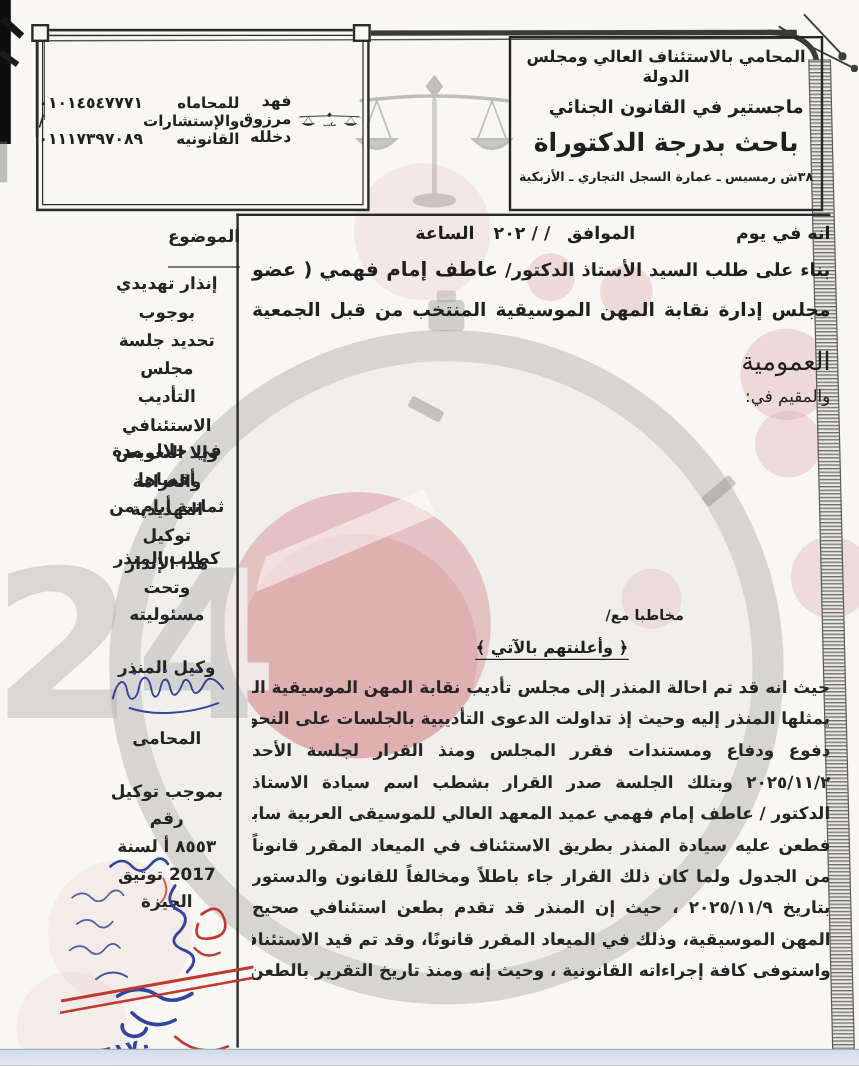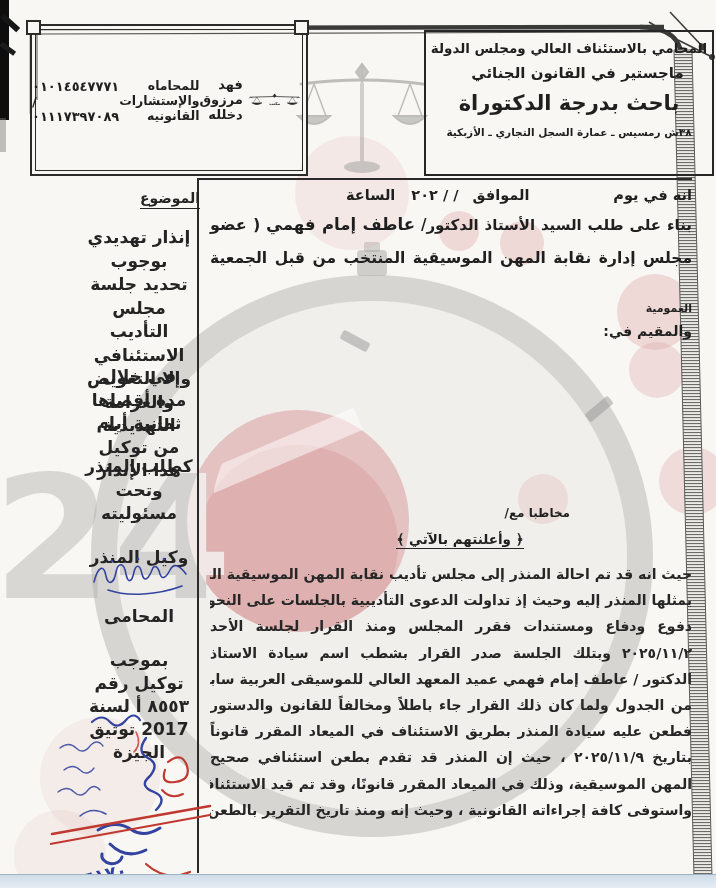--- a/index.html
+++ b/index.html
@@ -16,56 +16,56 @@
     left:30px;top:24px;width:274px;height:148px;
     border:2px solid #2b2b2b;
     box-shadow:inset 0 0 0 3px #f8f7f3,inset 0 0 0 4px #2b2b2b;
     z-index:2;display:flex;align-items:center;
   }
   .corner-sq{position:absolute;width:11px;height:11px;background:#f8f7f3;border:2px solid #2b2b2b;z-index:3;}
   .logo-name{font-size:13px;font-weight:bold;letter-spacing:.5px;margin-top:-2px;}
   .logo-sub{font-size:12.5px;font-weight:600;margin-top:1px;}
   .logo-phones{font-size:13px;font-weight:600;margin-top:2px;letter-spacing:.5px;}
   .cred-box{
-    left:424px;top:30px;width:290px;height:146px;border:2px solid #262626;z-index:2;
+    left:424px;top:30px;width:262px;height:146px;border:2px solid #262626;z-index:2;
     display:flex;flex-direction:column;align-items:center;text-align:center;
     box-sizing:border-box;padding:8px 4px 0 4px;
   }
   .cred1{font-size:13.5px;font-weight:bold;}
   .cred2{font-size:15px;font-weight:bold;margin-top:8px;margin-left:17px;}
   .cred3{font-size:21px;font-weight:bold;margin-top:9px;}
   .cred4{font-size:10.5px;font-weight:600;margin-top:11px;}
 
   
   .h-rule{left:197px;top:178px;width:495px;height:2px;background:#2a2a2a;z-index:1;}
   .v-rule{left:197px;top:178px;width:2px;height:695px;background:#2a2a2a;z-index:1;}
 
   
-  .sb{z-index:2;width:110px;left:84px;text-align:center;font-size:17px;font-weight:600;line-height:23.5px;color:#242424;}
+  .sb{z-index:2;width:110px;left:84px;text-align:center;font-size:14px;font-weight:600;line-height:23.5px;color:#242424;}
   .sb-title{top:187px;text-align:right;padding-left:6px;font-size:14px;}
-  .sb-title span{border-bottom:1.5px solid #242424;padding-bottom:2px;}
+  .sb-title span{border-bottom:1.5px solid #242424;padding-bottom:16px;}
   .sb-notice{top:226px;}
   .sb-deadline{top:365px;}
   .sb-request{top:455px;}
   .sb-agent{top:546px;}
   .sb-lawyer{top:605px;}
   .sb-poa{top:649px;line-height:23px;}
 
   
   .main-col{left:210px;width:482px;z-index:2;}
   .date-line{top:187px;display:flex;align-items:baseline;font-size:14.5px;font-weight:600;}
   .date-line .d1{margin-left:84px;}
   .date-line .d2{margin-left:14px;}
   .date-line .d3{margin-left:16px;letter-spacing:2px;}
   .req-line{top:215px;font-size:15px;font-weight:600;text-align:justify;text-align-last:justify;}
   .req-name{font-size:16.5px;font-weight:bold;}
   .req-open{font-size:16px;font-weight:bold;}
   .role-line{top:249px;font-size:15.5px;font-weight:bold;text-align:justify;text-align-last:justify;letter-spacing:.3px;}
-  .role-line2{top:302px;font-size:11px;font-weight:bold;text-align:right;}
-  .resident{top:323px;font-size:14px;font-weight:700;text-align:right;}
+  .role-line2{top:289px;font-size:21px;font-weight:normal;text-align:right;}
+  .resident{top:323px;font-size:14px;font-weight:400;text-align:right;}
   .addressing{left:470px;top:506px;width:100px;text-align:right;font-size:12px;font-weight:bold;z-index:2;}
   .declaration{left:370px;top:531px;width:180px;text-align:center;font-size:13.5px;font-weight:bold;z-index:2;}
   .declaration .u{border-bottom:1.5px solid #242424;padding-bottom:1px;}
   .body-par{top:561px;font-size:14px;font-weight:600;line-height:26.2px;color:#262626;}
   .body-par div{text-align:justify;text-align-last:justify;white-space:nowrap;overflow:hidden;text-align-last:justify;}
 
   
   .bottom-strip{left:0;top:874px;width:716px;height:14px;background:linear-gradient(#cfdde9,#e7eef5);border-top:1px solid #9fb2c0;z-index:4;}
 
   .bg-art{left:0;top:0;z-index:0;}
@@ -265,21 +265,21 @@
 
   <div class="abs addressing">مخاطبا مع/</div>
   <div class="abs declaration"><span class="u">﴿ وأعلنتهم بالآتي ﴾</span></div>
 
   <div class="abs main-col body-par">
     <div>حيث انه قد تم احالة المنذر إلى مجلس تأديب نقابة المهن الموسيقية التي</div>
     <div>يمثلها المنذر إليه وحيث إذ تداولت الدعوى التأديبية بالجلسات على النحو</div>
     <div>دفوع ودفاع ومستندات فقرر المجلس ومنذ القرار لجلسة الأحد</div>
     <div>٢٠٢٥/١١/٢ وبتلك الجلسة صدر القرار بشطب اسم سيادة الاستاذ</div>
     <div>الدكتور / عاطف إمام فهمي عميد المعهد العالي للموسيقى العربية سابقاً</div>
+    <div>فطعن عليه سيادة المنذر بطريق الاستئناف في الميعاد المقرر قانوناً</div>
     <div>من الجدول ولما كان ذلك القرار جاء باطلاً ومخالفاً للقانون والدستور</div>
-    <div>فطعن عليه سيادة المنذر بطريق الاستئناف في الميعاد المقرر قانوناً</div>
     <div>بتاريخ ٢٠٢٥/١١/٩ ، حيث إن المنذر قد تقدم بطعن استئنافي صحيح</div>
     <div>المهن الموسيقية، وذلك في الميعاد المقرر قانونًا، وقد تم قيد الاستئناف</div>
     <div>واستوفى كافة إجراءاته القانونية ، وحيث إنه ومنذ تاريخ التقرير بالطعن</div>
   </div>
 
   <div class="abs bottom-strip"></div>
 </div>
 
 </body></html>

